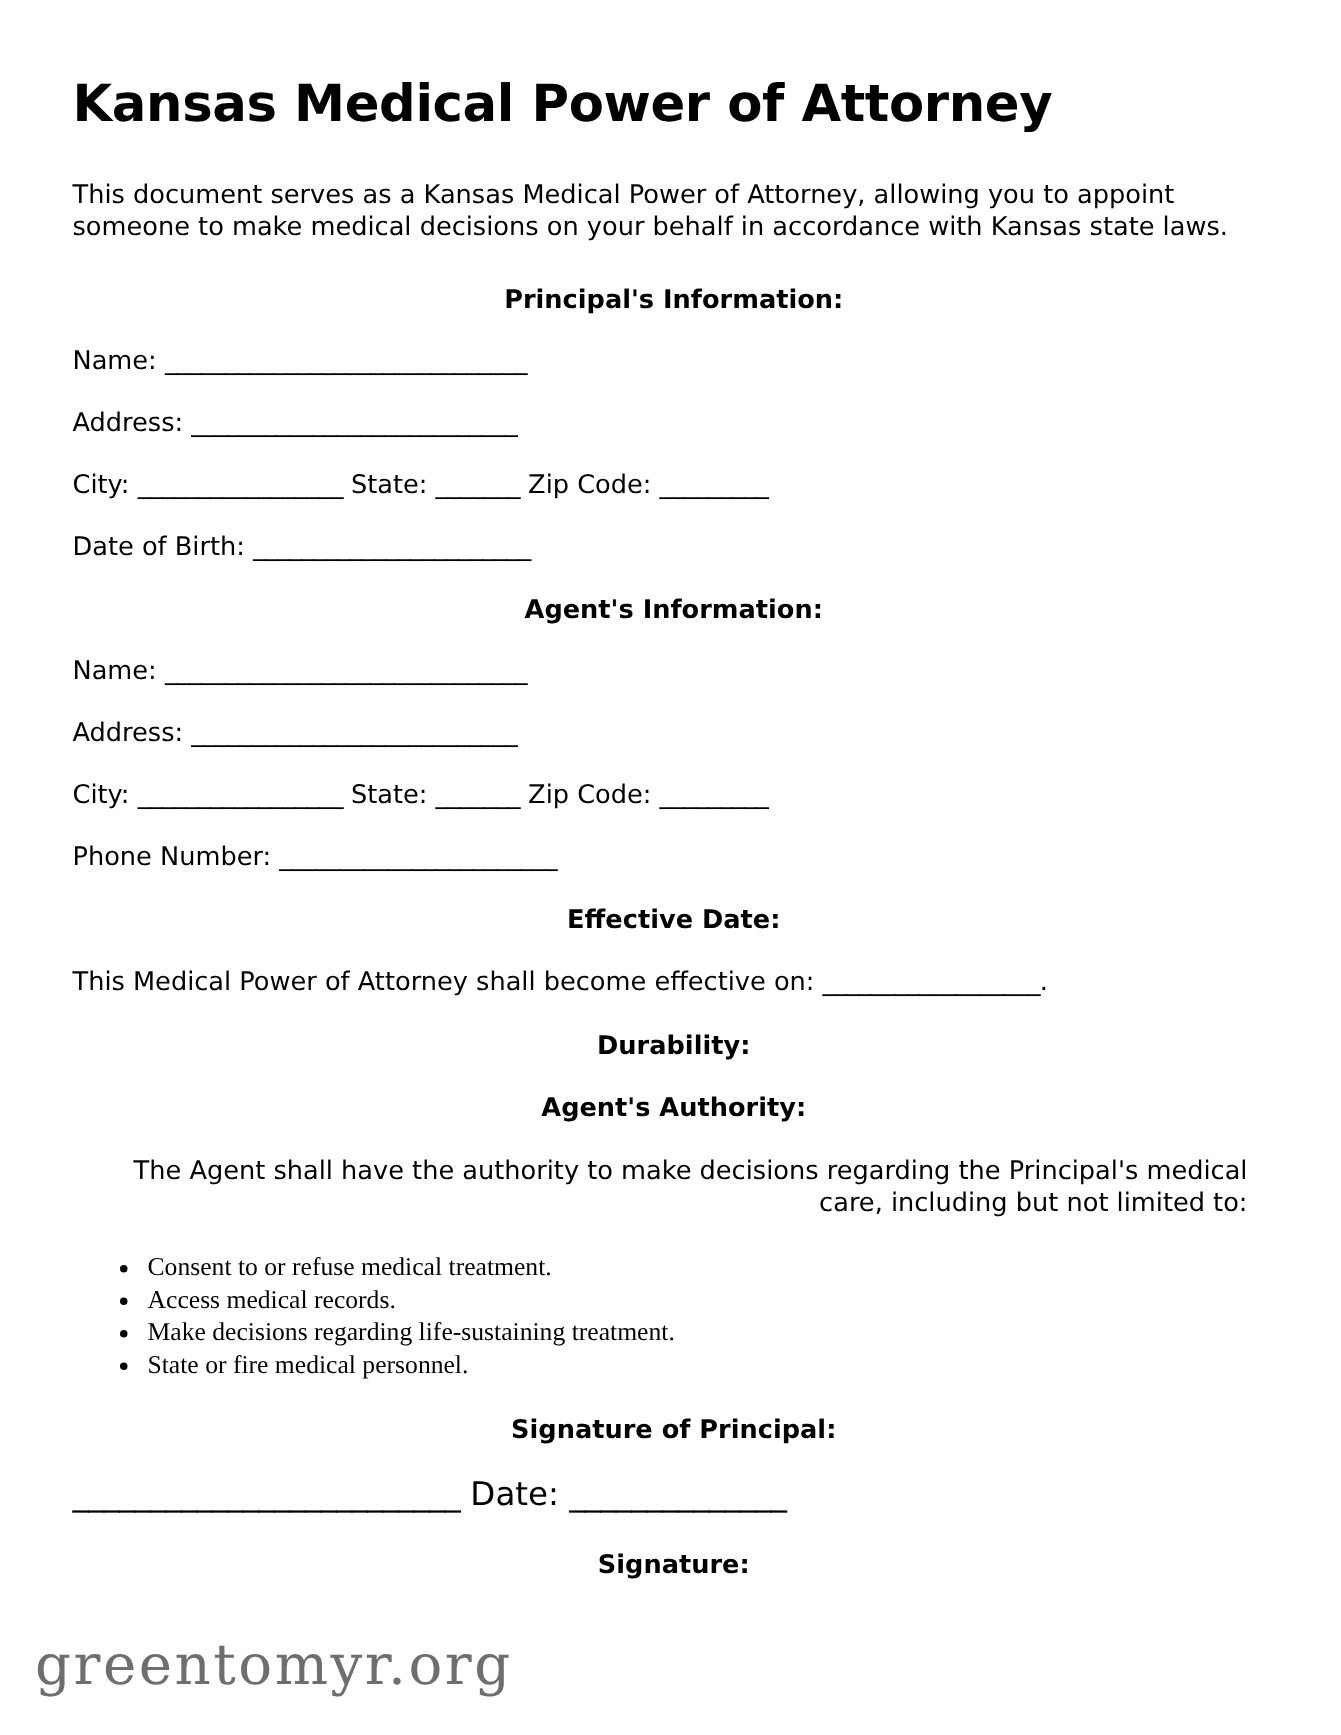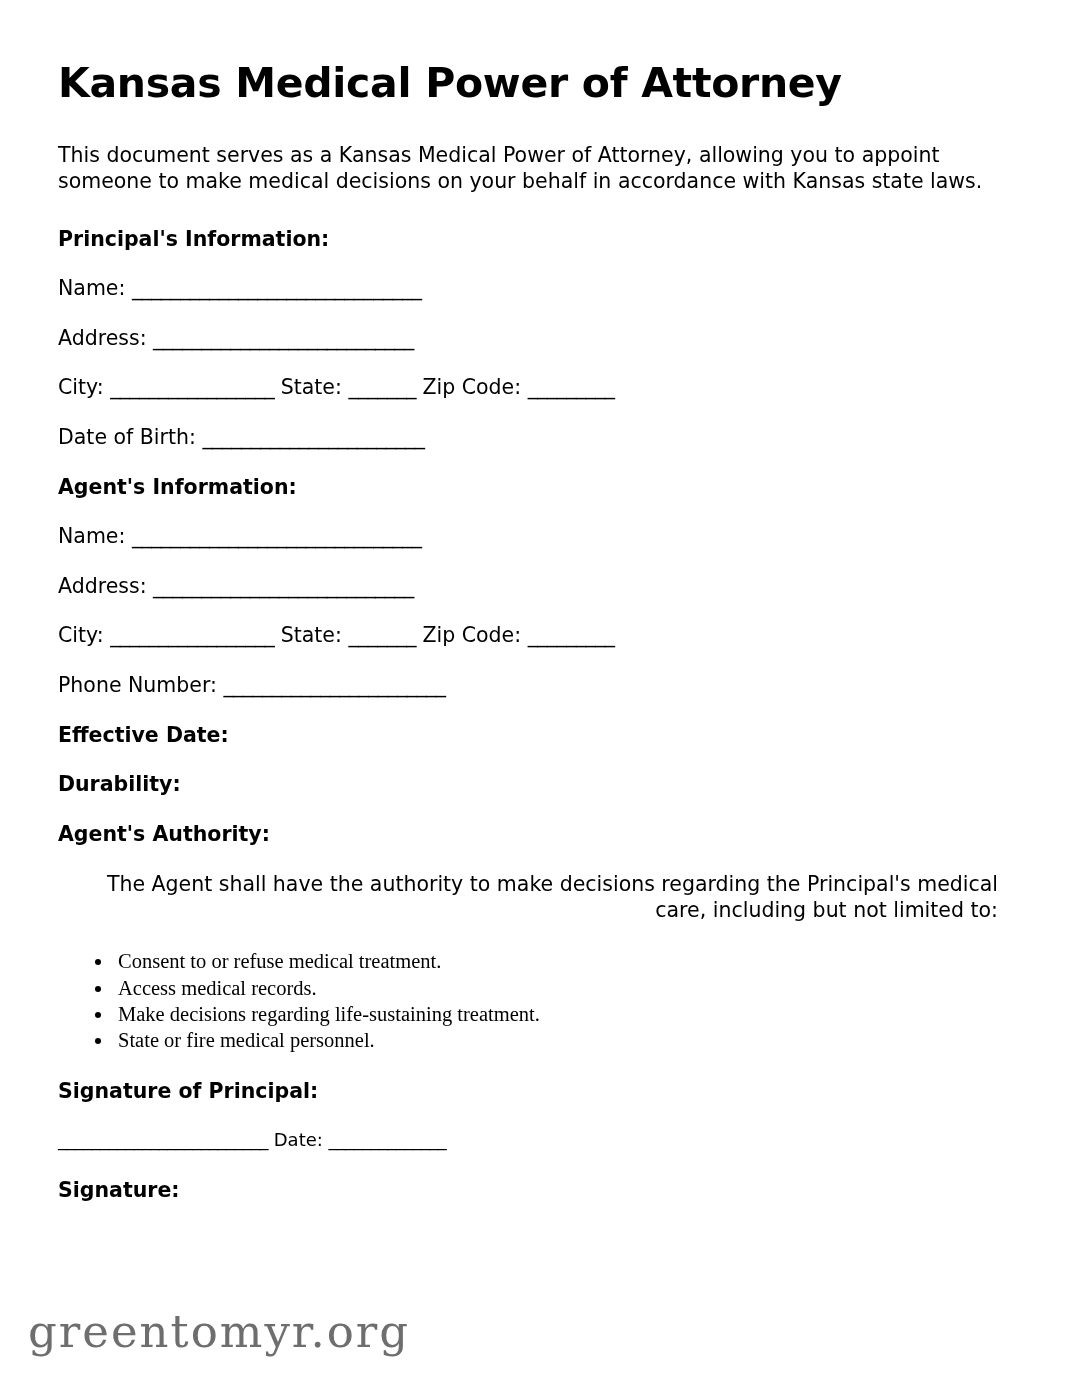--- a/index.html
+++ b/index.html
@@ -41,20 +41,21 @@
     font-size: 20.5px;
     line-height: 1.26;
     margin: 0 0 32px 0;
     max-width: 960px;
   }
   h2.section {
     font-size: 20.5px;
     font-weight: bold;
     margin: 0 0 25px 0;
     line-height: 1.2;
+    text-align: center;
   }
   .field-row {
     font-size: 20.5px;
     line-height: 1.2;
     margin: 0 0 25px 0;
     white-space: nowrap;
   }
   .blank {
     letter-spacing: -0.6px;
     font-family: "DejaVu Sans", sans-serif;
@@ -75,21 +76,21 @@
     list-style-type: disc;
   }
   ul.auth-list li {
     font-size: 20.5px;
     line-height: 1.28;
     margin: 0;
     padding-left: 4px;
     font-family: Liberation Serif, serif;
   }
   .sig-line {
-    font-size: 18px;
+    font-size: 26px;
     line-height: 1.2;
     margin: 0 0 27px 0;
     white-space: nowrap;
   }
   .witness-item {
     font-size: 20.5px;
     line-height: 1.35;
     margin: 0;
     padding-left: 28px;
     max-width: 900px;
@@ -130,20 +131,21 @@
     <div class="field-row"><span>Name: </span><span class="blank">______________________________</span></div>
 
     <div class="field-row"><span>Address: </span><span class="blank">___________________________</span></div>
 
     <div class="field-row"><span>City: </span><span class="blank">_________________</span><span> State: </span><span class="blank">_______</span><span> Zip Code: </span><span class="blank">_________</span></div>
 
     <div class="field-row"><span>Phone Number: </span><span class="blank">_______________________</span></div>
 
     <h2 class="section">Effective Date:</h2>
 
+    <p class="body-text"><span>This Medical Power of Attorney shall become effective on: </span><span class="blank">__________________</span><span>.</span></p>
 
     <h2 class="section">Durability:</h2>
 
 
     <h2 class="section">Agent's Authority:</h2>
 
     <p class="body-text tight">The Agent shall have the authority to make decisions regarding the Principal's medical care, including but not limited to:</p>
 
     <ul class="auth-list">
       <li>Consent to or refuse medical treatment.</li>

